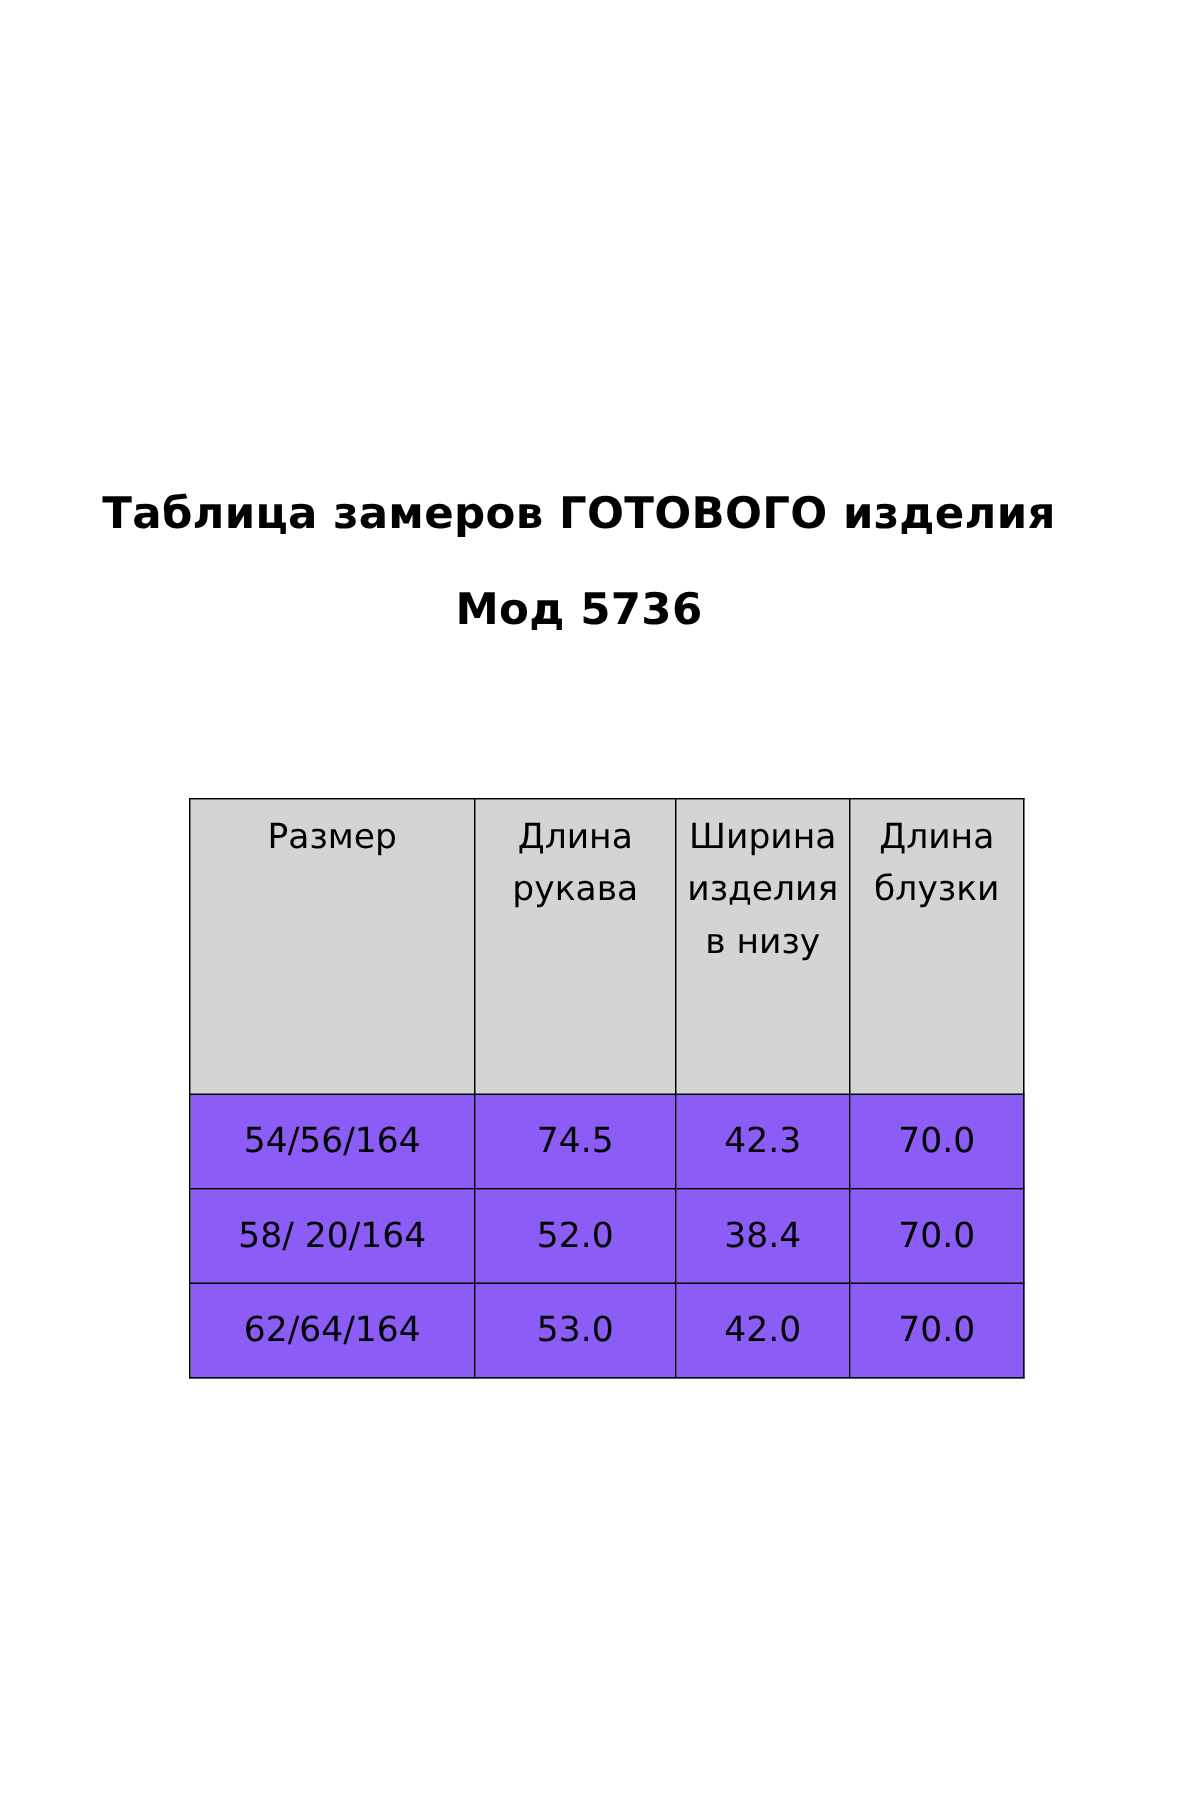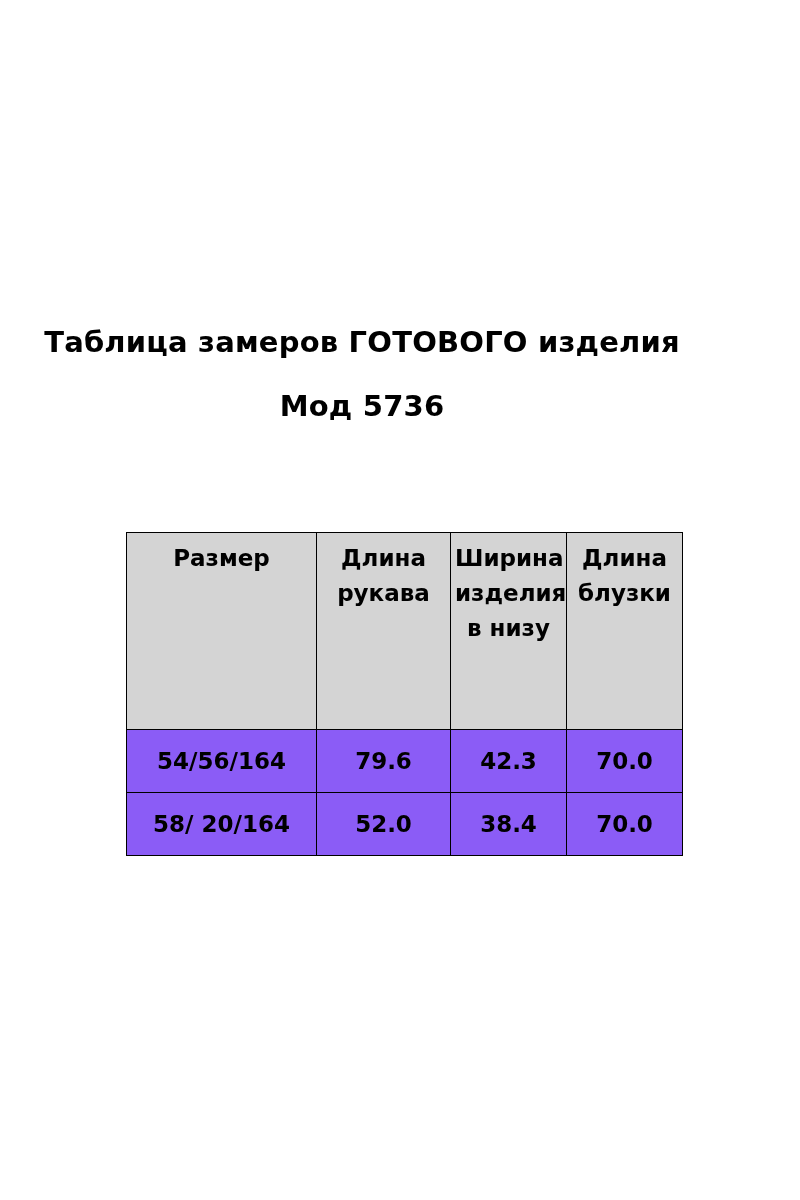--- a/index.html
+++ b/index.html
@@ -19,20 +19,21 @@
     width: 800px;
     height: 1200px;
     box-sizing: border-box;
   }
   .title-block {
     position: absolute;
     top: 310px;
     left: 0;
     width: 724px;
     text-align: center;
+    padding-left: 24px;
   }
   .title-line {
     font-size: 29px;
     font-weight: bold;
     line-height: 64px;
     letter-spacing: 0.2px;
   }
   .table-wrap {
     position: absolute;
     top: 532px;
@@ -41,21 +42,21 @@
   }
   table.measure {
     border-collapse: collapse;
     width: 556px;
     table-layout: fixed;
   }
   table.measure th,
   table.measure td {
     border: 1px solid #000000;
     font-size: 23px;
-    font-weight: bold;
+    font-weight: normal;
     text-align: center;
     vertical-align: top;
     padding: 8px 4px;
     line-height: 35px;
     font-family: "DejaVu Sans", "Liberation Sans", sans-serif;
   }
   table.measure thead th {
     background: #d4d4d4;
     height: 180px;
     vertical-align: top;
@@ -93,27 +94,33 @@
         <tr>
           <th>Размер</th>
           <th>Длина рукава</th>
           <th>Ширина изделия в низу</th>
           <th>Длина блузки</th>
         </tr>
       </thead>
       <tbody>
         <tr>
           <td>54/56/164</td>
-          <td>79.6</td>
+          <td>74.5</td>
           <td>42.3</td>
           <td>70.0</td>
         </tr>
         <tr>
           <td>58/ 20/164</td>
           <td>52.0</td>
           <td>38.4</td>
           <td>70.0</td>
         </tr>
+        <tr>
+          <td>62/64/164</td>
+          <td>53.0</td>
+          <td>42.0</td>
+          <td>70.0</td>
+        </tr>
       </tbody>
     </table>
   </div>
 
 </div>
 
 </body></html>

